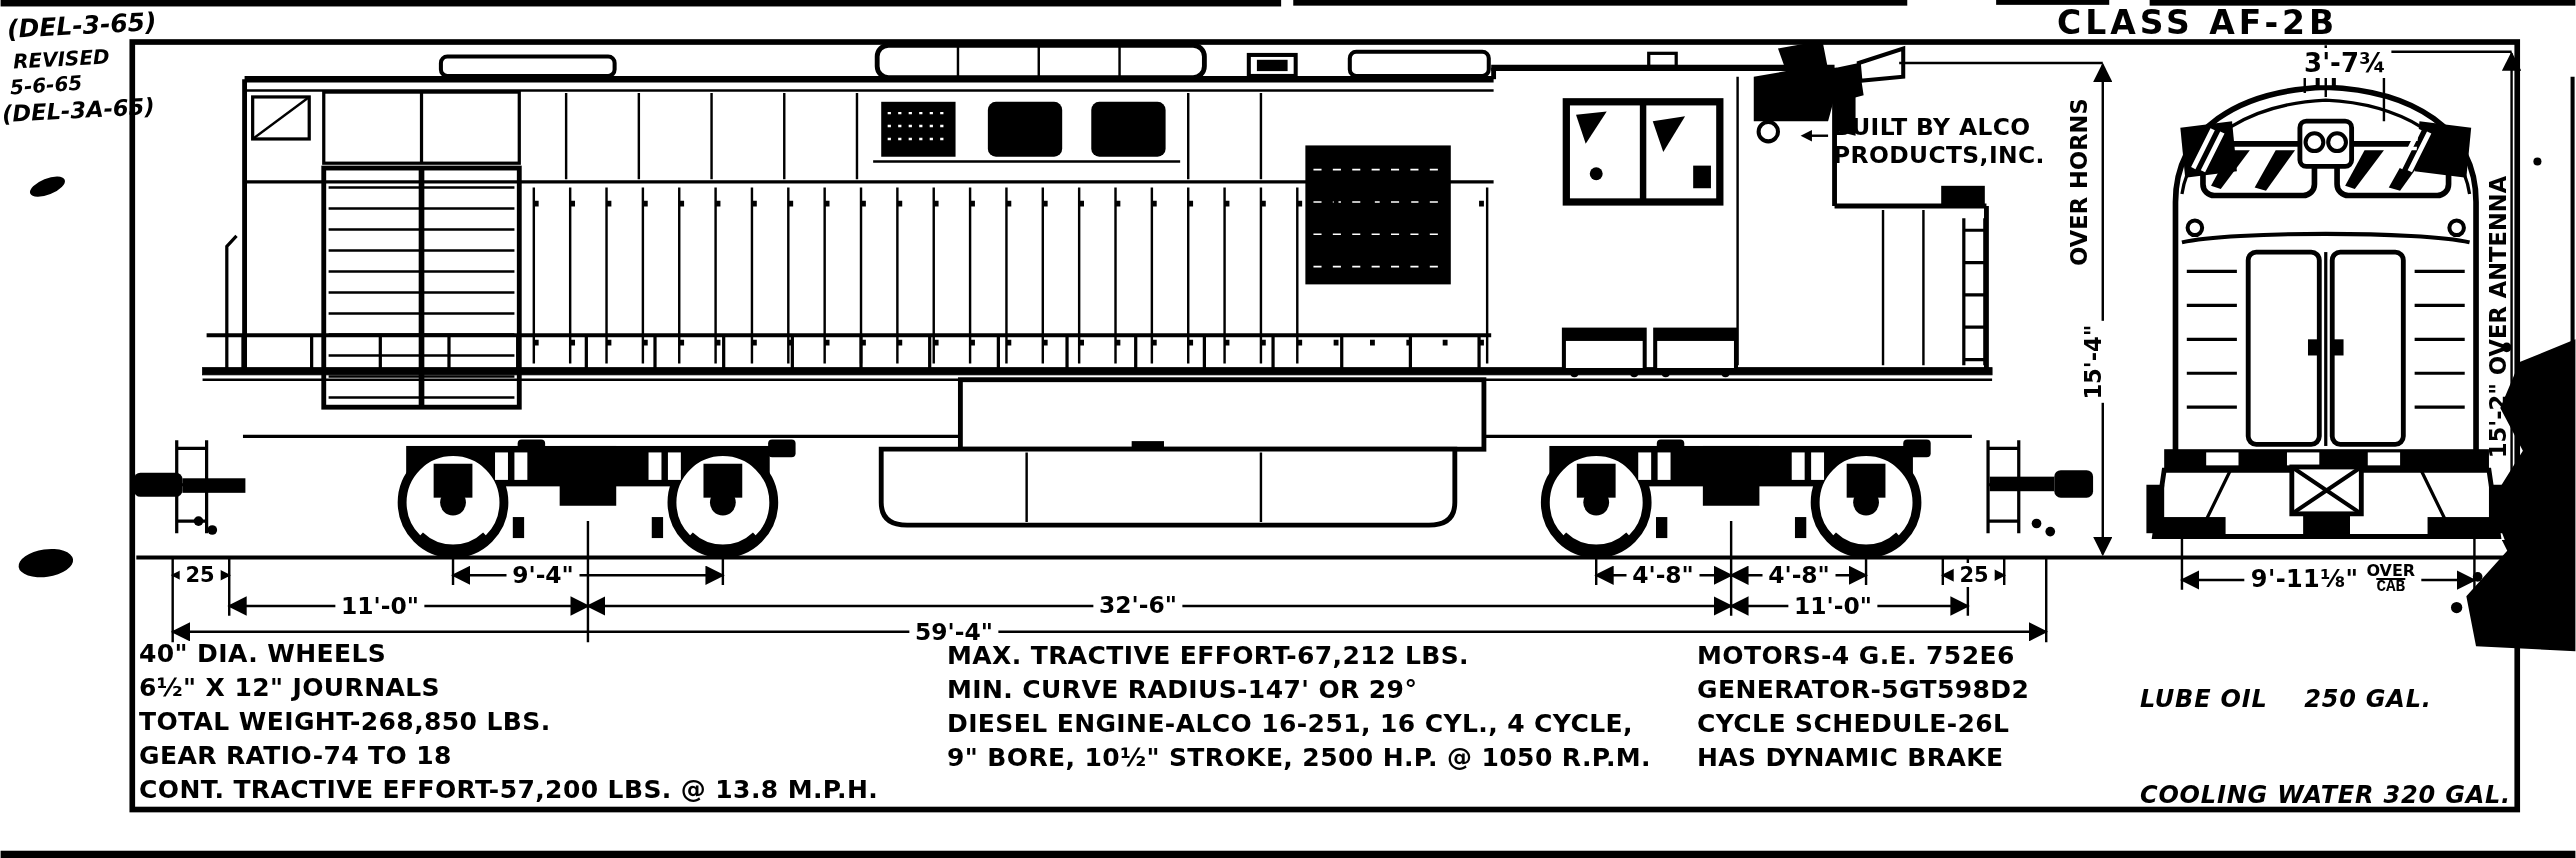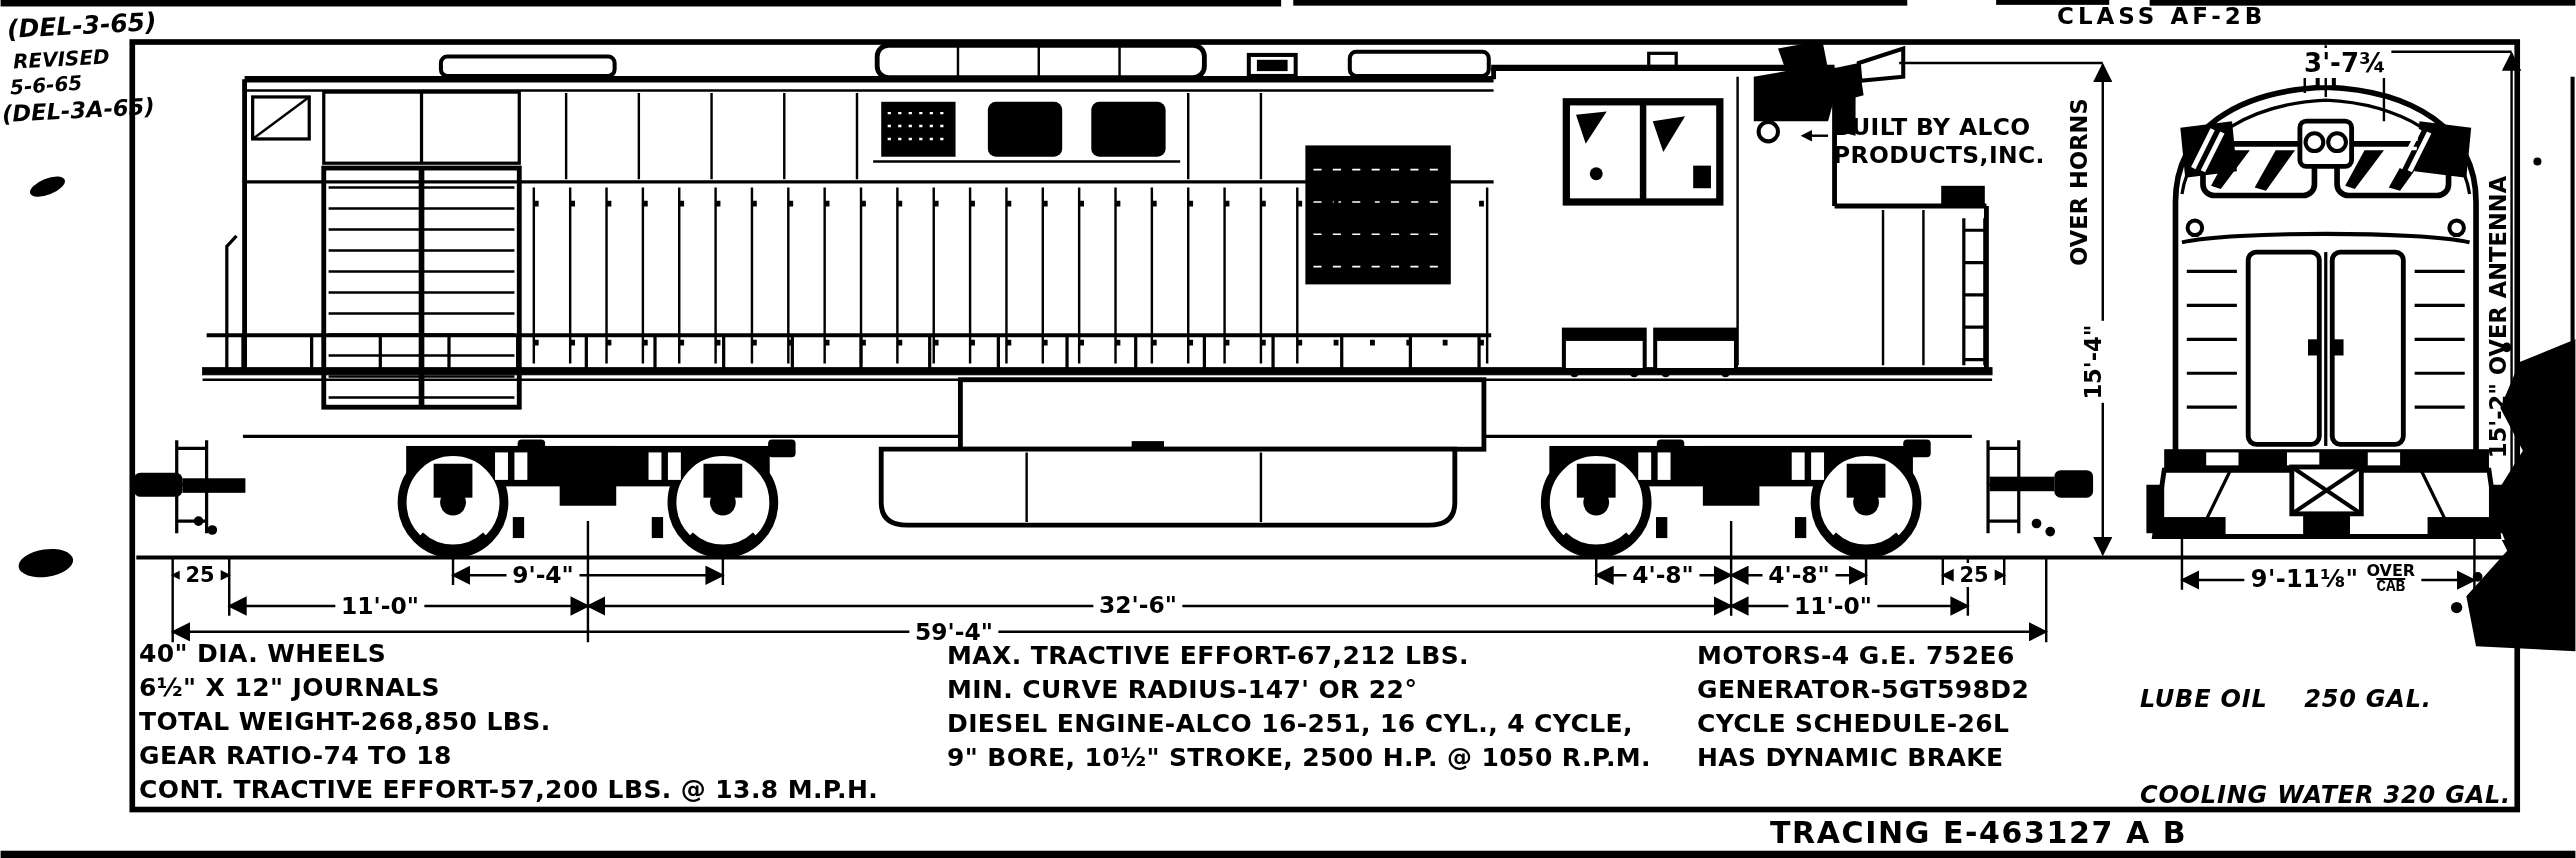--- a/index.html
+++ b/index.html
@@ -252,21 +252,21 @@
     <line x1="2602" y1="80" x2="2602" y2="686" marker-start="url(#a)" marker-end="url(#a)"></line>
     <line x1="3108" y1="66" x2="3108" y2="690" marker-start="url(#a)" marker-end="url(#a)"></line>
   </g>
 </svg>
 
 <div class="abs hand" style="left:6.5px;top:11.3px;font-size:25px;transform:rotate(-3deg);">(DEL-3-65)</div>
 <div class="abs hand" style="left:13px;top:47px;font-size:20px;transform:rotate(-3deg);">REVISED</div>
 <div class="abs hand" style="left:9.7px;top:73px;font-size:20px;transform:rotate(-4deg);">5-6-65</div>
 <div class="abs hand" style="left:1.6px;top:97px;font-size:22.6px;transform:rotate(-3deg);">(DEL-3A-65)</div>
 
-<div class="abs draft" style="left:2057px;top:3.2px;font-size:23px;letter-spacing:4px;">CLASS AF-2B</div>
+<div class="abs draft" style="left:2057px;top:3.2px;font-size:33px;letter-spacing:4px;">CLASS AF-2B</div>
 
 <div class="abs draft" style="left:1833px;top:113px;font-size:23.4px;line-height:28px;">
   <div>BUILT BY ALCO</div>
   <div>PRODUCTS,INC.</div>
 </div>
 
 <span class="abs dim-label" style="left:200px;top:575px;font-size:21px;">25</span>
 <span class="abs dim-label" style="left:543px;top:575px;">9'-4"</span>
 <span class="abs dim-label" style="left:1663px;top:575px;">4'-8"</span>
 <span class="abs dim-label" style="left:1799px;top:575px;">4'-8"</span>
@@ -291,36 +291,35 @@
 
 <div class="abs draft spec-col" style="left:139px;top:637px;">
   <div>40" DIA. WHEELS</div>
   <div>6½" X 12" JOURNALS</div>
   <div>TOTAL WEIGHT-268,850 LBS.</div>
   <div>GEAR RATIO-74 TO 18</div>
   <div>CONT. TRACTIVE EFFORT-57,200 LBS. @ 13.8 M.P.H.</div>
 </div>
 <div class="abs draft spec-col" style="left:947px;top:639px;">
   <div>MAX. TRACTIVE EFFORT-67,212 LBS.</div>
-  <div>MIN. CURVE RADIUS-147' OR 22°</div>
+  <div>MIN. CURVE RADIUS-147' OR 29°</div>
   <div>DIESEL ENGINE-ALCO 16-251, 16 CYL., 4 CYCLE,</div>
   <div>9" BORE, 10½" STROKE, 2500 H.P. @ 1050 R.P.M.</div>
 </div>
 <div class="abs draft spec-col" style="left:1697px;top:639px;">
   <div>MOTORS-4 G.E. 752E6</div>
   <div>GENERATOR-5GT598D2</div>
   <div>CYCLE SCHEDULE-26L</div>
   <div>HAS DYNAMIC BRAKE</div>
 </div>
 
 <div class="abs hand cap-col" style="left:2140px;top:619px;">
   <div>LUBE OIL    250 GAL.</div>
   <div>COOLING WATER 320 GAL.</div>
   
   
   
   
 </div>
 
-<div class="abs draft" style="left:1770px;top:815px;font-size:30px;letter-spacing:1.6px;">TRACING E-463127 A B</div>
 
 </div>
 
 
 </body></html>

